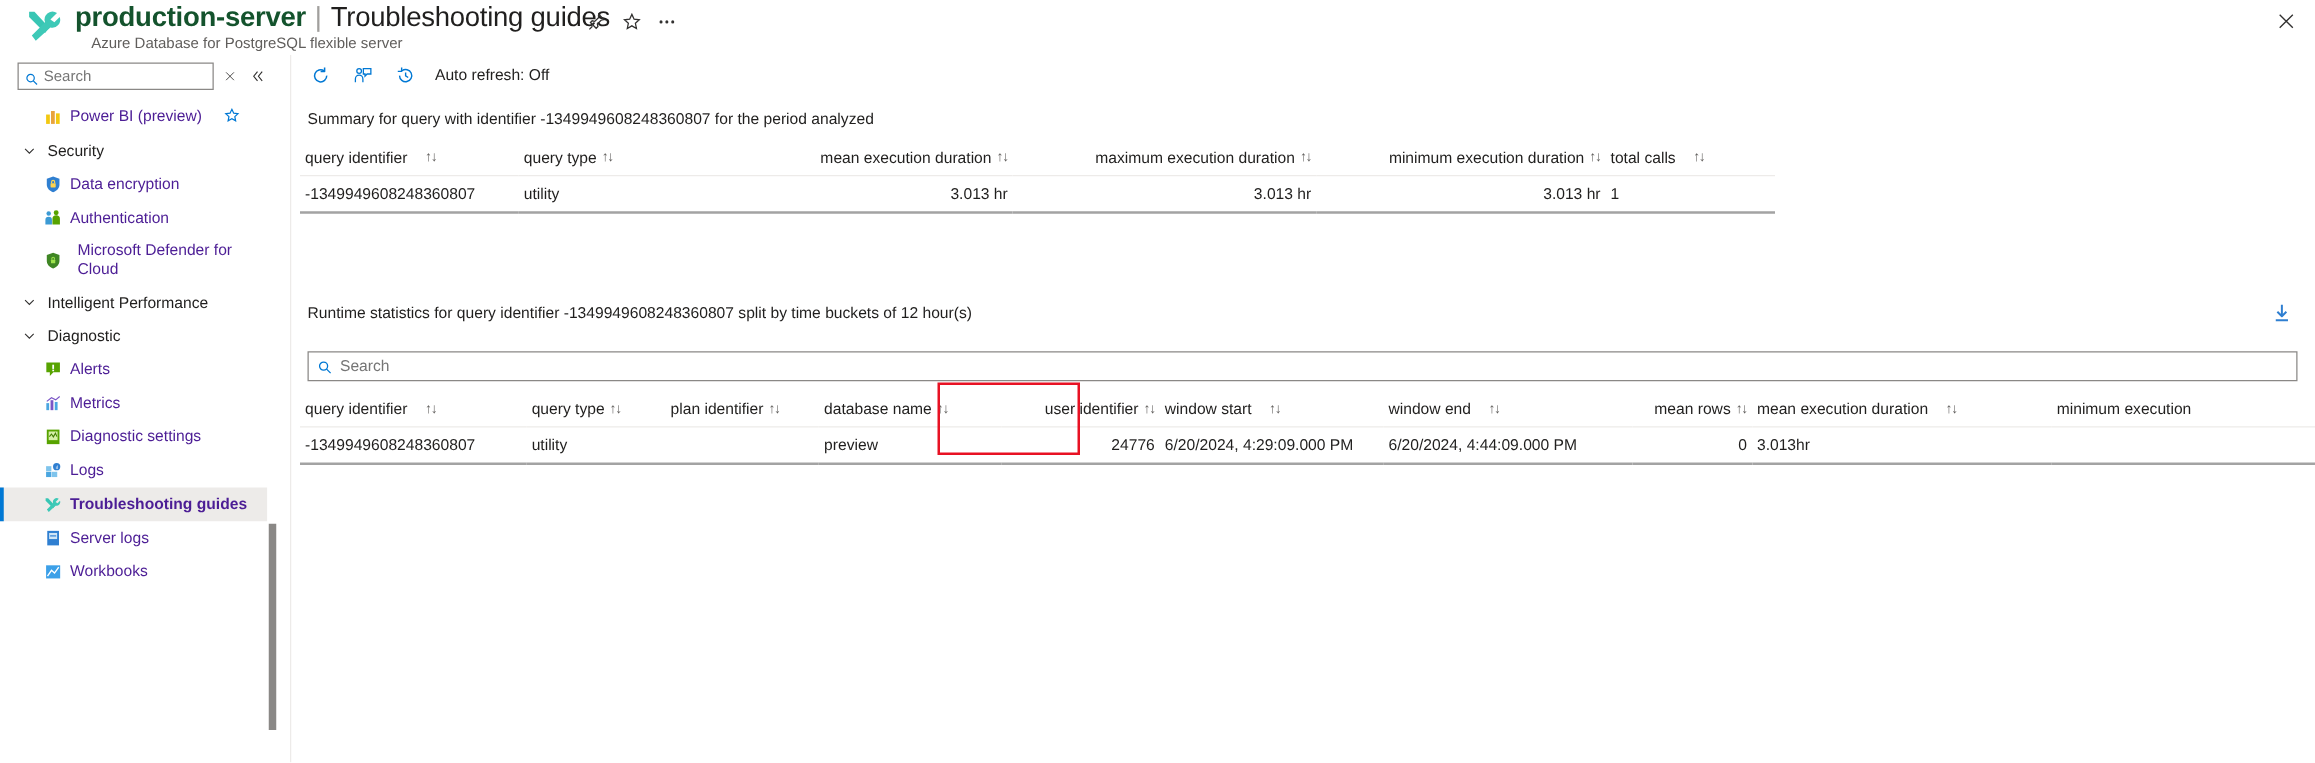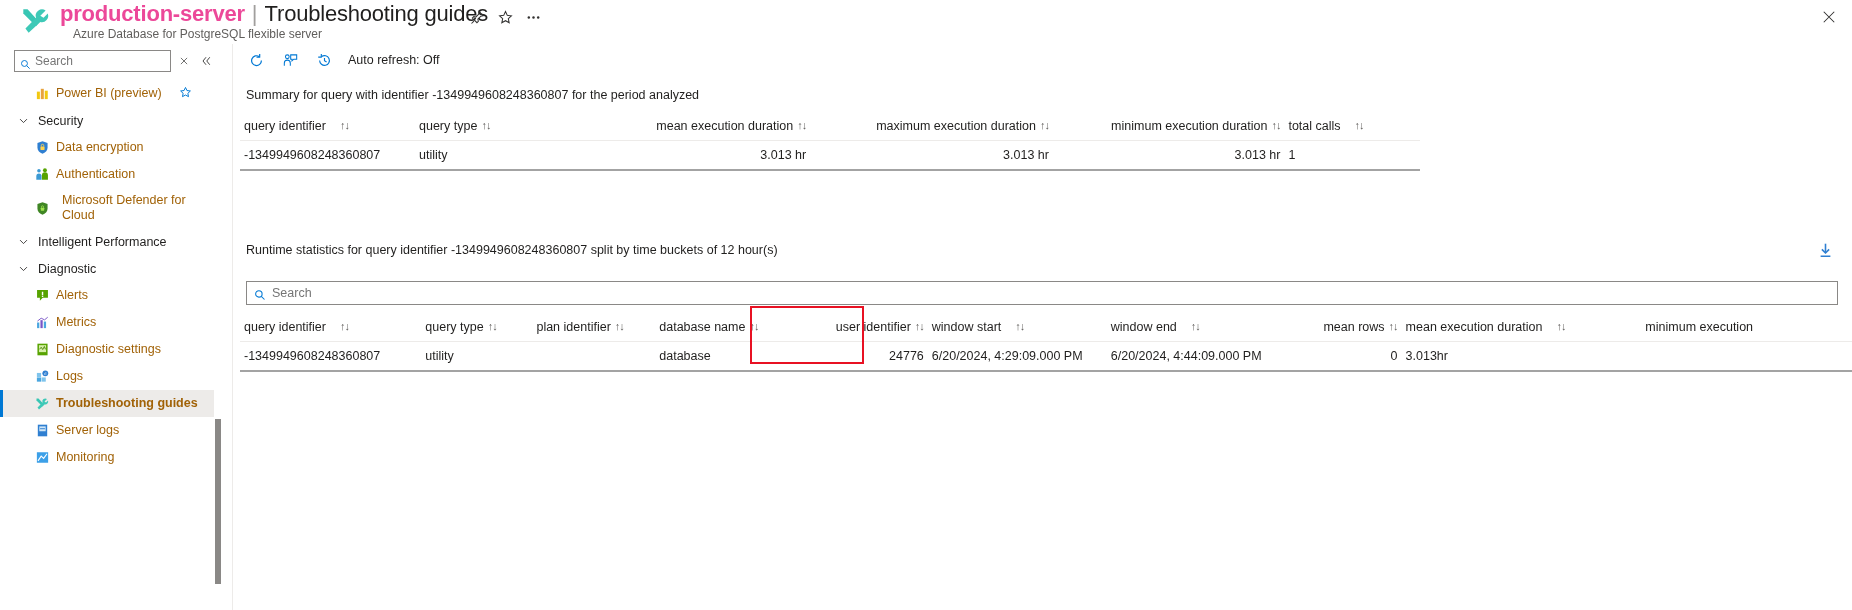--- a/index.html
+++ b/index.html
@@ -10,21 +10,21 @@
     font-family: "Liberation Sans", sans-serif;
     color: #323130;
     overflow: hidden;
   }
   .page { position: relative; width: 1852px; height: 610px; background:#fff; }
 
   
   .titlebar { position:absolute; left:0; top:0; width:1852px; height:42px; }
   .res-icon { position:absolute; left:18px; top:4px; width:34px; height:34px; }
   .title-line { position:absolute; left:60px; top:1px; height:26px; display:flex; align-items:center; }
-  .title-main { font-size:22px; font-weight:600; color:#ec4899; letter-spacing:-0.2px; }
+  .title-main { font-size:22px; font-weight:600; color:#14532d; letter-spacing:-0.2px; }
   .title-sep { font-size:22px; font-weight:300; color:#a19f9d; margin:0 7px; }
   .title-sub2 { font-size:22px; font-weight:400; color:#201f1e; letter-spacing:-0.2px; }
   .subtitle { position:absolute; left:73px; top:27px; font-size:12px; color:#605e5c; }
 
   .hdr-actions { position:absolute; top:4px; left:464px; display:flex; align-items:center; gap:2px; }
   .hdr-btn { width:26px; height:26px; display:flex; align-items:center; justify-content:center; cursor:pointer; color:#0078d4; }
   .hdr-btn svg { display:block; }
   .close-btn { position:absolute; right:10px; top:4px; width:26px; height:26px; display:flex; align-items:center; justify-content:center; cursor:pointer; color:#323130; }
 
   
@@ -35,21 +35,21 @@
     border:1px solid #8a8886; background:#fff; display:flex; align-items:center;
   }
   .search-box .mag { margin-left:5px; width:11px; height:11px; color:#0078d4; flex:none; }
   .search-box input {
     border:none; outline:none; background:transparent; font-size:12px;
     font-family:"Liberation Sans", sans-serif; color:#605e5c; margin-left:4px; width:125px; padding:0;
   }
   .sb-icon { width:18px; height:20px; display:flex; align-items:center; justify-content:center; color:#323130; font-size:13px; cursor:pointer; margin-left:4px; }
 
   .navlist { position:absolute; left:0; top:36px; width:214px; height:530px; overflow:hidden; }
-  .nav-item { position:relative; height:27px; display:flex; align-items:center; padding-left:30px; cursor:pointer; font-size:12.5px; color:#a16207; }
+  .nav-item { position:relative; height:27px; display:flex; align-items:center; padding-left:30px; cursor:pointer; font-size:12.5px; color:#4c1d95; }
   .nav-item.tall { height:40px;padding-left:36px; }
   .nav-item .nicon { position:absolute; left:34px; width:16px; height:16px; display:flex; align-items:center; justify-content:center; }
   .nav-item .nlabel { margin-left:26px; line-height:15px; max-width:150px; }
   .nav-group { position:relative; height:27px; display:flex; align-items:center; padding-left:18px; font-size:12.5px; color:#201f1e; cursor:pointer; }
   .nav-group .chev { width:12px; height:12px; margin-right:8px; color:#323130; flex:none; }
   .nav-item.selected { background:#edebe9; font-weight:600; }
   .nav-item.selected::before { content:""; position:absolute; left:0; top:0; width:3px; height:27px; background:#0078d4; }
   .fav-star { position:absolute; right:22px; top:6px; width:13px; height:13px; color:#0078d4; cursor:pointer; }
 
   .scroll-track { position:absolute; left:214px; top:44px; width:8px; height:566px; background:#fff; }
@@ -73,21 +73,21 @@
     font-size:12.5px; font-weight:400; color:#201f1e; text-align:left;
     padding:5px 4px 7px 4px; border-bottom:1px solid #edebe9; white-space:nowrap; vertical-align:bottom;
   }
   .tbl td {
     font-size:12.5px; color:#201f1e; padding:7px 4px; border-bottom:2px solid #a3a3a3;
     white-space:nowrap; overflow:hidden;
   }
   .tbl th.num, .tbl td.num { text-align:right; }
   .sorter { color:#605e5c; font-size:11px; letter-spacing:-1px; margin-left:4px; display:inline-block; }
   .sorter.spaced { margin-left:14px; }
-  .th-inner { display:flex; align-items:flex-start; }
+  .th-inner { display:flex; align-items:center; }
   .th-inner.right { justify-content:flex-end; }
   .th-inner .lbl { }
 
   .sec1 { position:absolute; left:0; top:0; width:1180px; }
   .sec2 { position:absolute; left:0; top:155px; width:1612px; }
 
   .sec2-head { position:relative; height:22px; }
   .dl-btn { position:absolute; right:14px; top:-6px; width:26px; height:26px; display:flex; align-items:center; justify-content:center; cursor:pointer; color:#0078d4; }
 
   .grid-search {
@@ -321,21 +321,21 @@
         <span class="nlabel">Server logs</span>
       </div>
 
       <div class="nav-item">
         <span class="nicon">
           <svg viewBox="0 0 16 16" width="15" height="15">
             <rect x="2" y="2.4" width="12" height="11.2" fill="#3ca0e8"></rect>
             <path d="M3.2 11.6 L6.6 6.6 L9.2 9 L12.8 4" stroke="#fff" stroke-width="1.2" fill="none"></path>
           </svg>
         </span>
-        <span class="nlabel">Monitoring</span>
+        <span class="nlabel">Workbooks</span>
       </div>
 
     </div>
 
     <div class="scroll-track"></div>
     <div class="scroll-thumb"></div>
   </div>
 
   <div class="vsep"></div>
 
@@ -532,21 +532,21 @@
                   <span class="lbl">minimum execution</span>
                 </span>
             </th>
           </tr>
         </thead>
         <tbody>
           <tr>
             <td>-1349949608248360807</td>
             <td>utility</td>
             <td></td>
-            <td>database</td>
+            <td>preview</td>
             <td class="num">24776</td>
             <td>6/20/2024, 4:29:09.000 PM</td>
             <td>6/20/2024, 4:44:09.000 PM</td>
             <td class="num">0</td>
             <td>3.013hr</td>
             <td></td>
           </tr>
         </tbody>
       </table>
 

